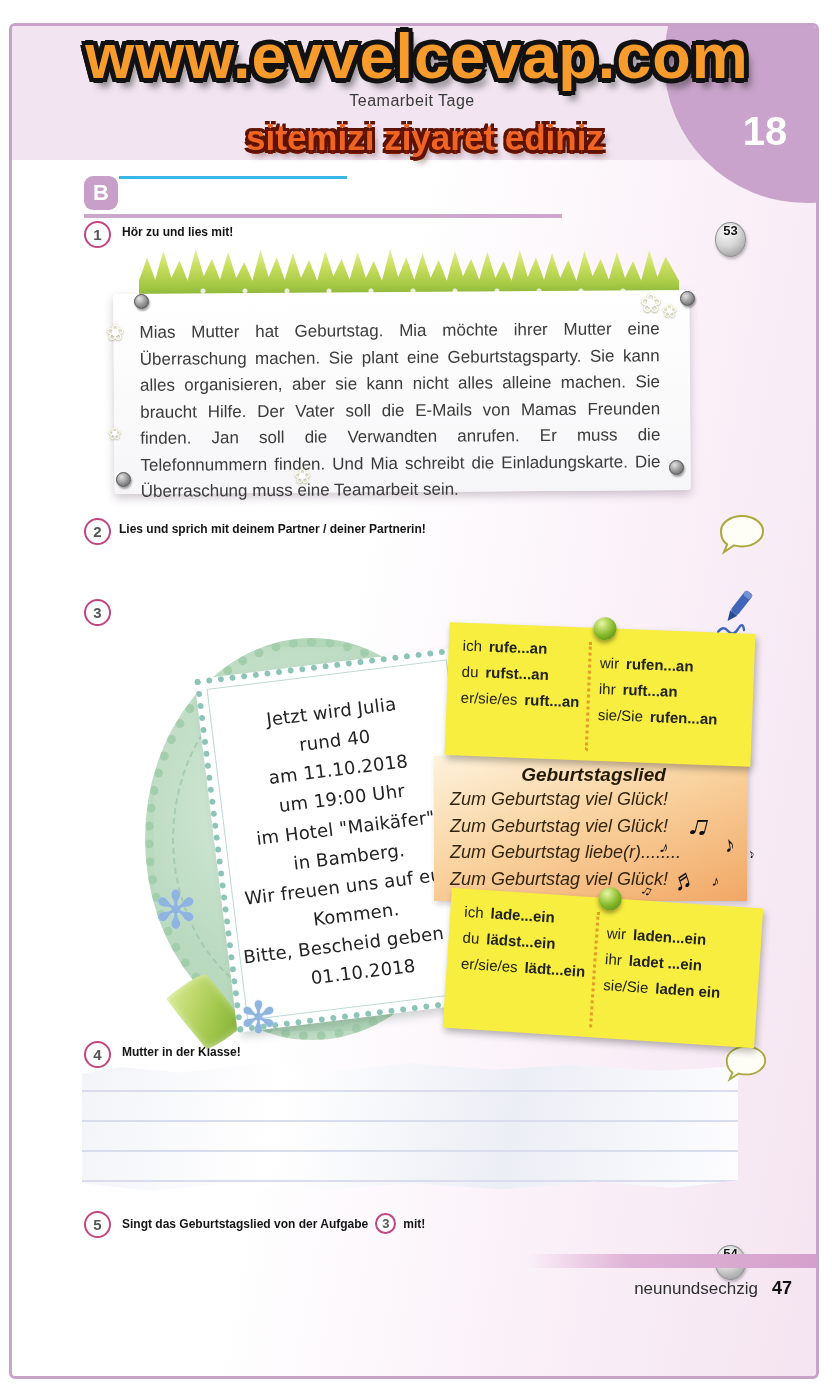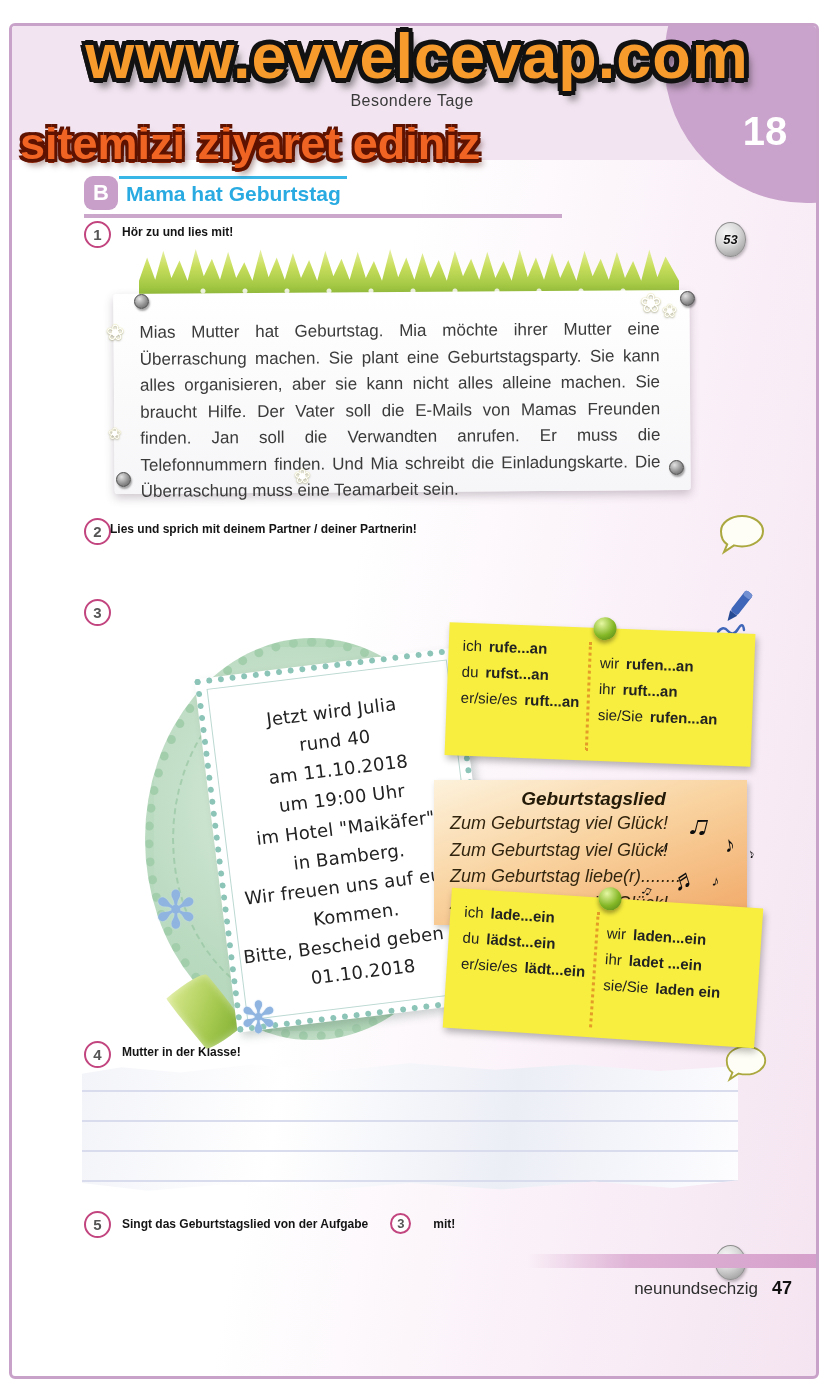--- a/index.html
+++ b/index.html
@@ -18,21 +18,21 @@
                  font-size:40px; font-weight:700; }
   .chapter-title { left:290px; top:66px; width:220px; text-align:center; color:#3a3a3a;
                    font-size:16px; letter-spacing:.5px; }
 
   
   .wm1 { left:-14px; top:-6px; width:838px; text-align:center; font-size:63px; font-weight:800;
          letter-spacing:1px; color:#f89b2d; z-index:60;
          text-shadow:-4px -4px 0 #121212,4px -4px 0 #121212,-4px 4px 0 #121212,4px 4px 0 #121212,
                      0 -5px 0 #121212,0 5px 0 #121212,-5px 0 0 #121212,5px 0 0 #121212,
                      6px 9px 7px rgba(40,40,40,.55); }
-  .wm2 { left:0; top:92px; width:810px; font-size:45px; font-weight:800;
+  .wm2 { left:0; top:92px; width:810px; text-align:center; font-size:35px; font-weight:800;
          color:#f06423; z-index:60; transform:translateX(8px);
          text-shadow:-3px -3px 0 #5e1200,3px -3px 0 #5e1200,-3px 3px 0 #5e1200,3px 3px 0 #5e1200,
                      0 4px 0 #8a1d00,4px 6px 6px rgba(60,10,0,.5); }
 
   
   .sec-line-cyan { left:107px; top:150px; width:228px; height:3px; background:#38b6e6; }
   .sec-pill { left:72px; top:150px; width:34px; height:34px; border-radius:9px; background:#c79fc8;
               display:flex; align-items:center; justify-content:center; color:#fff;
               font-size:22px; font-weight:700; }
   .sec-title { left:114px; top:156px; font-size:21px; font-weight:700; color:#29abe2; }
@@ -41,23 +41,23 @@
   
   .exnum { width:27px; height:27px; border:2.5px solid #c2457f; border-radius:50%; background:#fff;
            display:flex; align-items:center; justify-content:center;
            font-size:15px; font-weight:600; color:#555; }
   .extitle { font-size:12px; font-weight:700; color:#141414; white-space:nowrap; }
   .subtext { font-size:17px; color:#2e2e2e; }
 
   
   .cd { width:31px; height:35px; border-radius:50%; border:1px solid #8f8f8f;
         background:radial-gradient(circle at 35% 30%, #f7f7f7, #d6d6d6 45%, #a7a7a7 80%, #8d8d8d);
-        display:flex; align-items:center; justify-content:center;
+        display:flex; align-items:flex-start; justify-content:center;
         font-size:13px; font-weight:700; color:#111;
-        text-shadow:0 0 2px #fff,0 0 2px #fff; box-shadow:1px 2px 3px rgba(0,0,0,.25);font-style:italic; }
+        text-shadow:0 0 2px #fff,0 0 2px #fff; box-shadow:1px 2px 3px rgba(0,0,0,.25); }
 
   
   .grass { left:127px; top:220px; width:540px; height:58px; z-index:3;
            background:linear-gradient(180deg,#eef3b2 0%,#c8de5d 35%,#9cc43f 75%,#87b334 100%);
            clip-path:polygon(0% 100%,0% 60%,1.5% 20%,3% 58%,4.5% 8%,6% 55%,7.5% 25%,9% 60%,10.5% 5%,12% 52%,13.5% 22%,15% 58%,16.5% 10%,18% 55%,19.5% 28%,21% 60%,22.5% 6%,24% 54%,25.5% 20%,27% 58%,28.5% 12%,30% 55%,31.5% 24%,33% 60%,34.5% 8%,36% 52%,37.5% 22%,39% 58%,40.5% 10%,42% 55%,43.5% 26%,45% 60%,46.5% 5%,48% 54%,49.5% 20%,51% 58%,52.5% 12%,54% 55%,55.5% 24%,57% 60%,58.5% 8%,60% 52%,61.5% 22%,63% 58%,64.5% 10%,66% 55%,67.5% 26%,69% 60%,70.5% 6%,72% 54%,73.5% 20%,75% 58%,76.5% 12%,78% 55%,79.5% 24%,81% 60%,82.5% 8%,84% 52%,85.5% 22%,87% 58%,88.5% 10%,90% 55%,91.5% 26%,93% 60%,94.5% 6%,96% 54%,97.5% 18%,100% 60%,100% 100%); }
   .grass::after { content:""; position:absolute; left:8%; right:8%; bottom:4px; height:16px;
            background-image:radial-gradient(circle, #fff 2px, transparent 3px);
            background-size:42px 14px; opacity:.85; }
   .paper { left:102px; top:266px; width:576px; height:200px; background:linear-gradient(180deg,#ffffff,#f6f6f8);
            box-shadow:0 4px 10px rgba(90,70,90,.3); transform:rotate(-.4deg); z-index:4;
@@ -97,64 +97,63 @@
   .note .row { font-size:15px; color:#222; white-space:nowrap; }
   .note .row .pron { margin-right:7px; }
   .note .row b { font-weight:700; }
   .note-div { border-left:3px dotted #e49b28; margin:0 9px 0 7px; }
   .pin-green { position:absolute; top:-11px; left:47%; width:23px; height:23px; border-radius:50%;
           background:radial-gradient(circle at 35% 28%, #e6f7a2, #84b726 55%, #4e7c17);
           box-shadow:0 3px 4px rgba(0,0,0,.35); }
 
   .song { left:422px; top:730px; width:313px; height:145px; z-index:5; padding:8px 10px 8px 16px;
           background:linear-gradient(160deg,#fdf2dc 0%,#f9d3a0 45%,#f1a765 100%);
-          box-shadow:2px 3px 6px rgba(0,0,0,.2);margin-top:24px; }
+          box-shadow:2px 3px 6px rgba(0,0,0,.2); }
   .song-title { text-align:center; font-size:19px; font-weight:700; font-style:italic; color:#241a08; }
   .song-line { font-size:18px; font-style:italic; color:#32250f; line-height:1.48; }
   .mnote { color:#0d0d0d; z-index:7; }
 
   
   .sheet { left:70px; top:1036px; width:656px; height:130px; z-index:4;
            background:
              repeating-linear-gradient(180deg, transparent 0 28px, #d9dcec 28px 30px),
              linear-gradient(100deg,#f3f4f9 0%,#ffffff 30%,#eceef6 65%,#fdfdff 100%);
            box-shadow:0 3px 8px rgba(100,90,110,.3);
            clip-path:polygon(0% 9%,6% 4%,15% 8%,26% 2%,38% 7%,50% 1%,63% 6%,75% 2%,88% 7%,100% 3%,100% 91%,90% 97%,78% 92%,64% 98%,50% 93%,36% 99%,22% 94%,10% 99%,0% 93%); }
   .qa-row { position:absolute; display:flex; font-size:17px; color:#333; }
   .qa-q { width:300px; }
 
   
-  .ex5-title { display:flex; align-items:center; gap:22px;justify-content:center; }
+  .ex5-title { display:flex; align-items:center; gap:7px;justify-content:center; }
   .exnum-small { width:21px; height:21px; border:2px solid #c2457f; border-radius:50%; background:#fff;
            display:flex; align-items:center; justify-content:center;
            font-size:13px; font-weight:600; color:#555; }
 
   
   .foot-bar { left:515px; top:1228px; width:295px; height:14px;
            background:linear-gradient(90deg, rgba(216,168,207,0) 0%, #dfb3d6 35%, #d5a0cb 100%); }
   .footer-text { left:480px; top:1252px; width:300px; text-align:right; font-size:17px; color:#2e2e2e; }
   .footer-text b { font-size:18px; margin-left:14px; color:#111; }
 </style>
 </head>
 <body>
 
 <div class="page">
   <div class="frame">
 
     <div class="abs top-band"></div>
     <div class="abs unit-circle"></div>
     <div class="abs unit-number">18</div>
-    <div class="abs chapter-title">Besondere Tage</div>
+    <div class="abs chapter-title">Teamarbeit Tage</div>
 
     <div class="abs wm1">www.evvelcevap.com</div>
     <div class="abs wm2">sitemizi ziyaret ediniz</div>
 
     <div class="abs sec-line-cyan"></div>
     <div class="abs sec-pill">B</div>
-    <div class="abs sec-title">Mama hat Geburtstag</div>
     <div class="abs sec-line-purple"></div>
 
     <div class="abs exnum" style="left:72px;top:195px;">1</div>
     <div class="abs extitle" style="left:110px;top:199px;">Hör zu und lies mit!</div>
     <div class="abs cd" style="left:703px;top:196px;">
         <span>53</span>
       </div>
 
     <div class="abs grass"></div>
     <div class="abs paper">
@@ -164,21 +163,21 @@
     <div class="abs pushpin" style="left:668px;top:265px;"></div>
     <div class="abs pushpin" style="left:104px;top:446px;"></div>
     <div class="abs pushpin" style="left:657px;top:434px;"></div>
     <div class="abs daisy" style="left:94px;top:294px;font-size:22px;">❀</div>
     <div class="abs daisy" style="left:96px;top:398px;font-size:16px;">❀</div>
     <div class="abs daisy" style="left:628px;top:262px;font-size:26px;">❀</div>
     <div class="abs daisy" style="left:650px;top:274px;font-size:18px;">❀</div>
     <div class="abs daisy" style="left:282px;top:438px;font-size:20px;">❀</div>
 
     <div class="abs exnum" style="left:72px;top:492px;">2</div>
-    <div class="abs extitle" style="left:98px;top:496px;">Lies und sprich mit deinem Partner / deiner Partnerin!</div>
+    <div class="abs extitle" style="left:107px;top:496px;">Lies und sprich mit deinem Partner / deiner Partnerin!</div>
     <div class="abs bubble" style="left:706px;top:488px;">
       <svg width="48" height="42" viewBox="0 0 48 42">
           <path d="M24 2c11.5 0 21 6.7 21 15.2S35.5 32.4 24 32.4c-2.8 0-5.5-.4-8-1L6 38l3.2-7.6C5 27.6 3 22.8 3 17.2 3 8.7 12.5 2 24 2z" fill="#fffef6" stroke="#aaa83e" stroke-width="2"></path>
         </svg>
     </div>
 
     <div class="abs exnum" style="left:72px;top:573px;">3</div>
     <div class="abs pen" style="left:700px;top:560px;">
       <svg width="50" height="52" viewBox="0 0 50 52">
           <g transform="rotate(38 25 22)">

